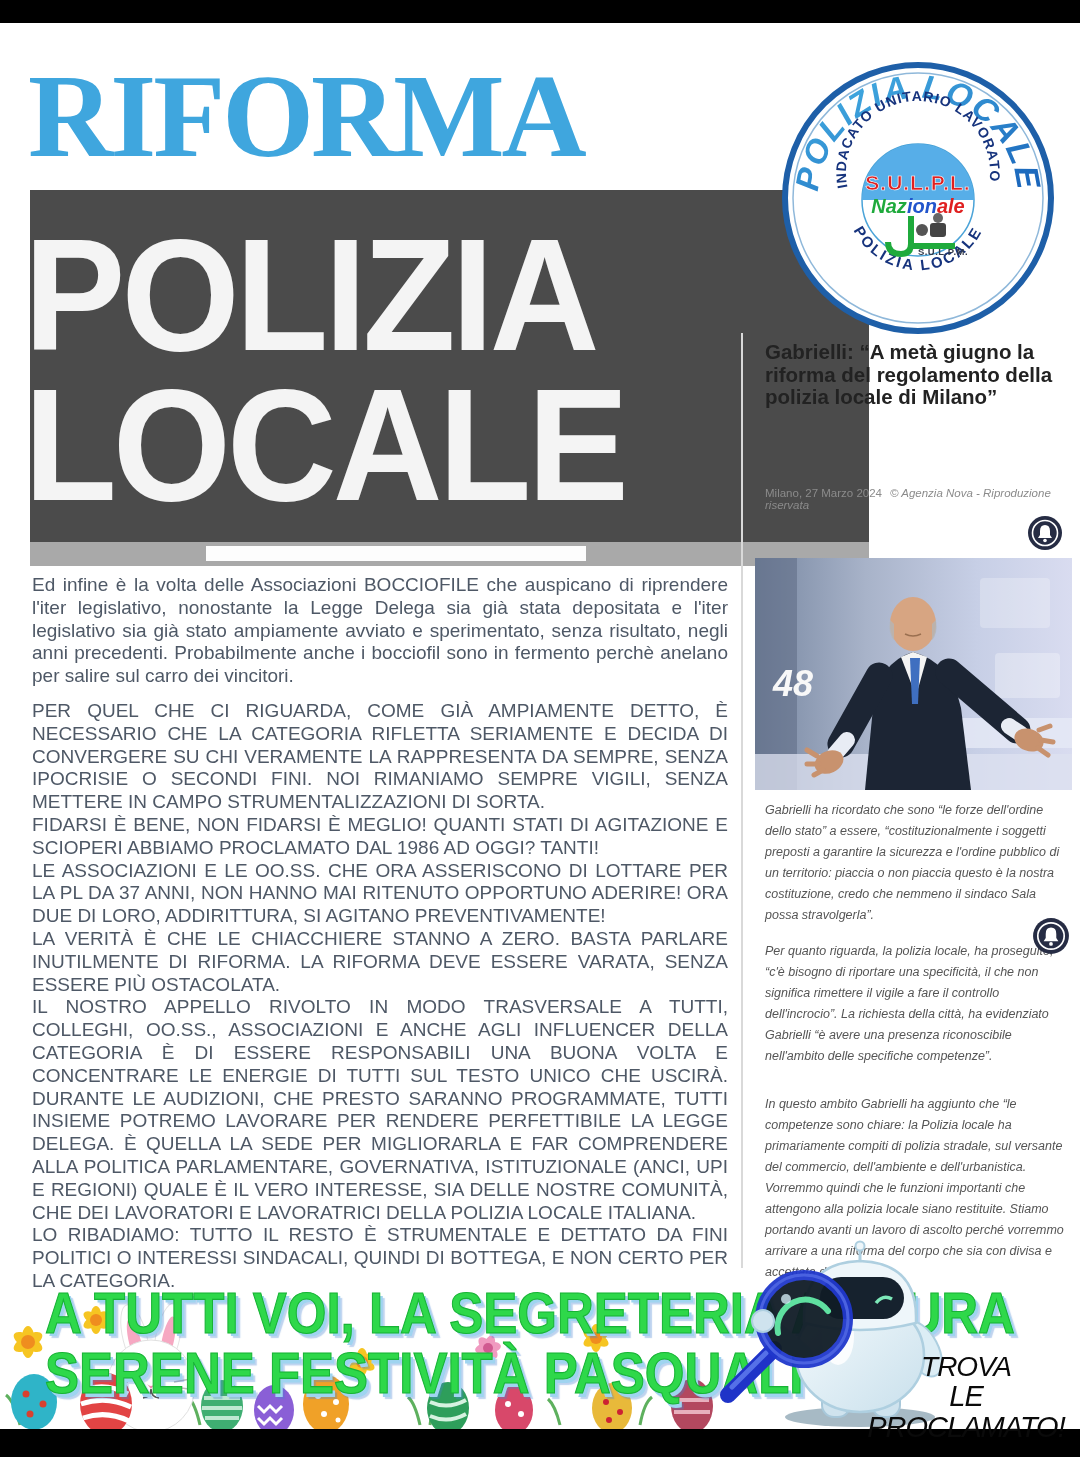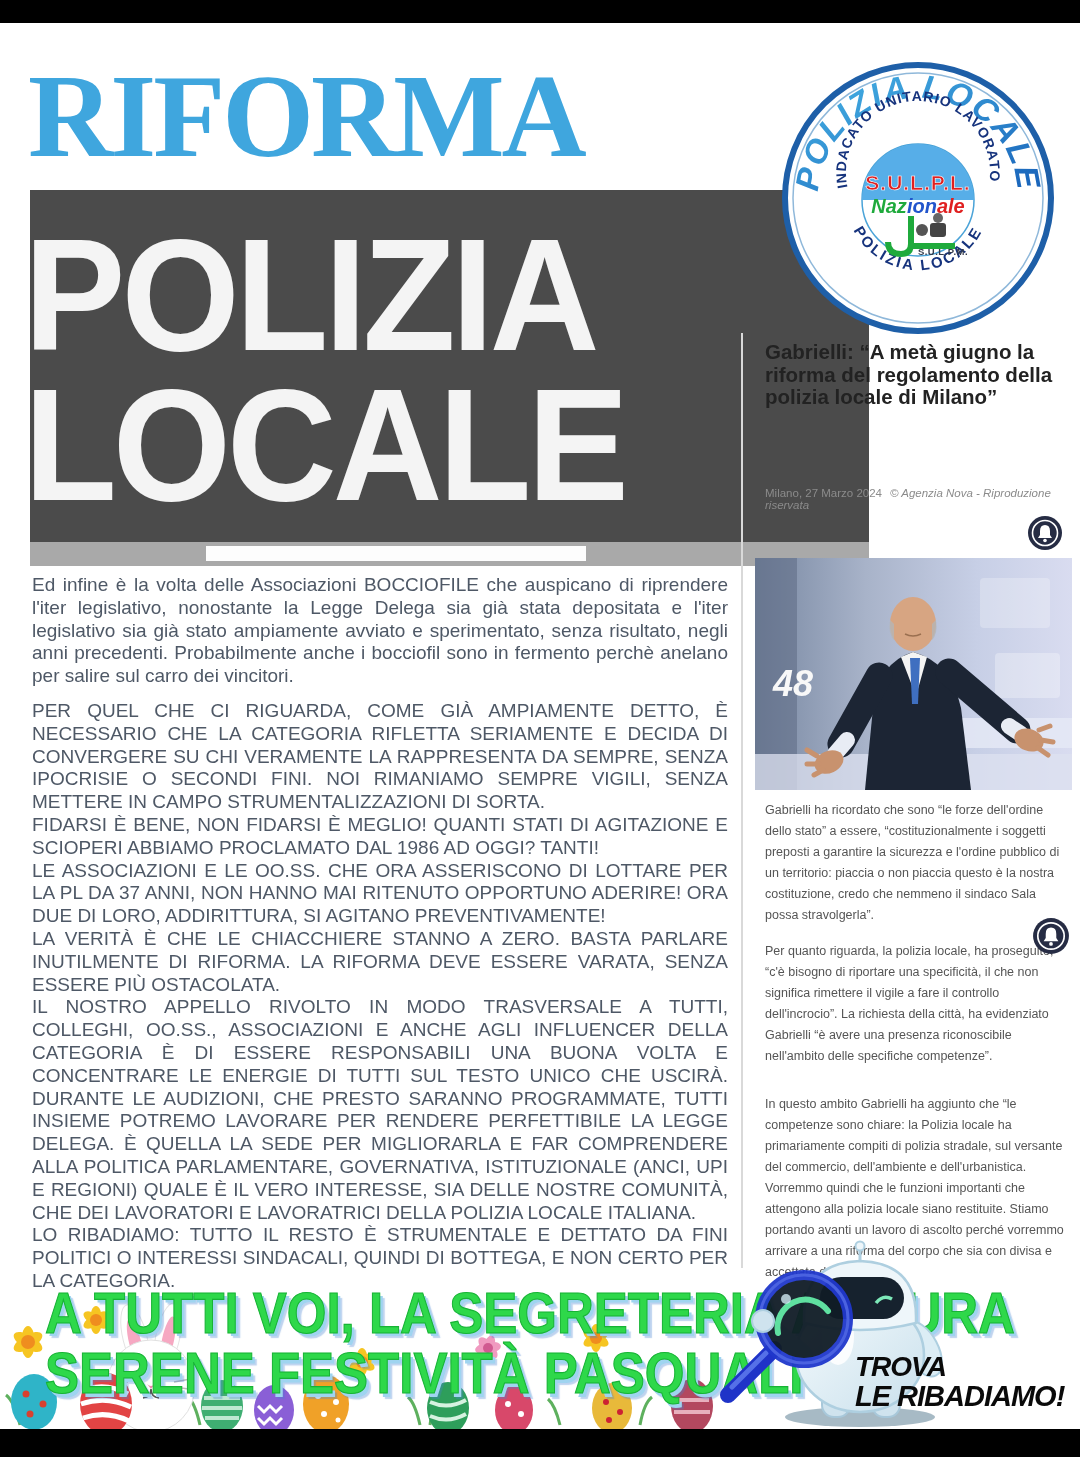--- a/index.html
+++ b/index.html
@@ -57,37 +57,37 @@
   }
   .byline .cpy{font-style:italic;margin-left:8px;}
   .bell{position:absolute;width:36px;height:36px;}
   .bell.b1{left:1027px;top:515px;}
   .bell.b2{left:1032px;top:917px;}
   .photo{position:absolute;left:755px;top:558px;width:317px;height:232px;text-decoration:underline;}
   .newstext{
     position:absolute;left:765px;top:800px;width:304px;
     font-size:12.5px;line-height:1.68;color:#555;
   }
-  .newstext p{margin:0 0 15px 0;}
+  .newstext p{margin:0 0 15px 0;font-style:italic;}
   .newstext p.p3{margin-top:27px;}
 
   
   .easter{position:absolute;left:0px;top:1290px;width:745px;height:140px;}
   .greeting{
     position:absolute;left:45px;top:1290px;width:700px;text-align:center;z-index:3;
     color:#2ed84a;font-weight:bold;font-size:51px;line-height:1.05;
     transform:scaleY(1.12);letter-spacing:0px;
     text-shadow:3px 3px 0 #9fd4f0, 5px 5px 1px rgba(70,130,210,.35);
     -webkit-text-stroke:1px #17b335;
     white-space:nowrap;
   }
   .robot{position:absolute;left:700px;top:1237px;width:310px;height:195px;z-index:4;}
   .challenge{
-    position:absolute;left:855px;top:1352px;width:222px;z-index:5;text-align:left;
-    font-weight:700;font-style:italic;color:#0a0a0a;line-height:1.05;
+    position:absolute;left:855px;top:1352px;width:222px;z-index:5;text-align:center;
+    font-weight:400;font-style:italic;color:#0a0a0a;line-height:1.05;
     letter-spacing:-1px;
   }
   .challenge .c1{font-size:28px;}
   .challenge .c2{font-size:29px;}
 </style>
 </head>
 <body>
 
 <div class="page">
 
@@ -374,17 +374,17 @@
         <circle cx="104" cy="82" r="44" fill="none" stroke="#4a62e0" stroke-width="3"></circle>
         <path d="M 78,96 A 28,28 0 0 1 128,74" stroke="#5fe0a0" stroke-width="6" fill="none" stroke-linecap="round"></path>
         <circle cx="86" cy="62" r="5" fill="#cfe8f2" opacity="0.8"></circle>
       </g>
       <circle cx="63" cy="84" r="11" fill="#cfe3ee" stroke="#aecfe0" stroke-width="2"></circle>
     </svg>
   </div>
 
   <div class="challenge">
     <div class="c1">TROVA</div>
-    <div class="c2">LE RIBADIAMO!</div>
+    <div class="c2">LE PROCLAMATO!</div>
   </div>
 
   <div class="bar bottom"></div>
 </div>
 
 </body></html>

